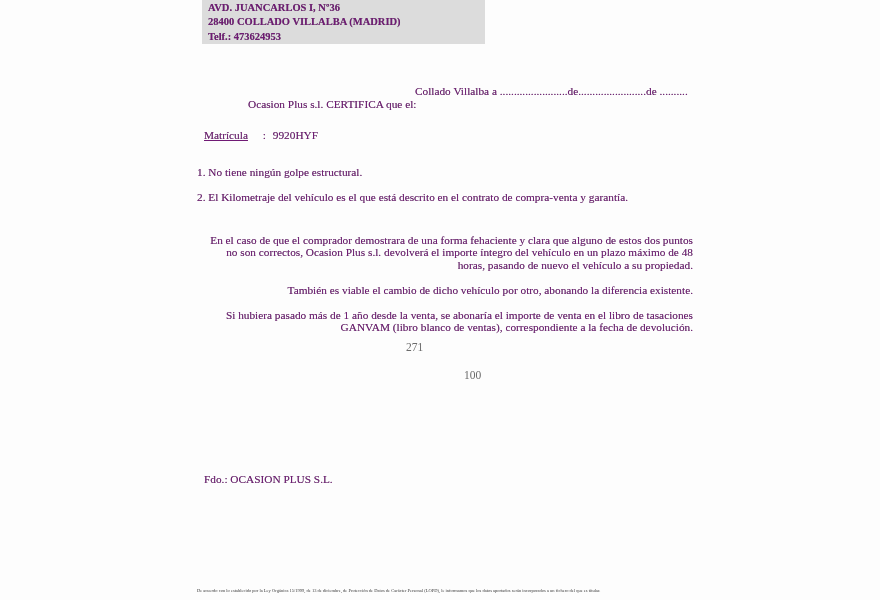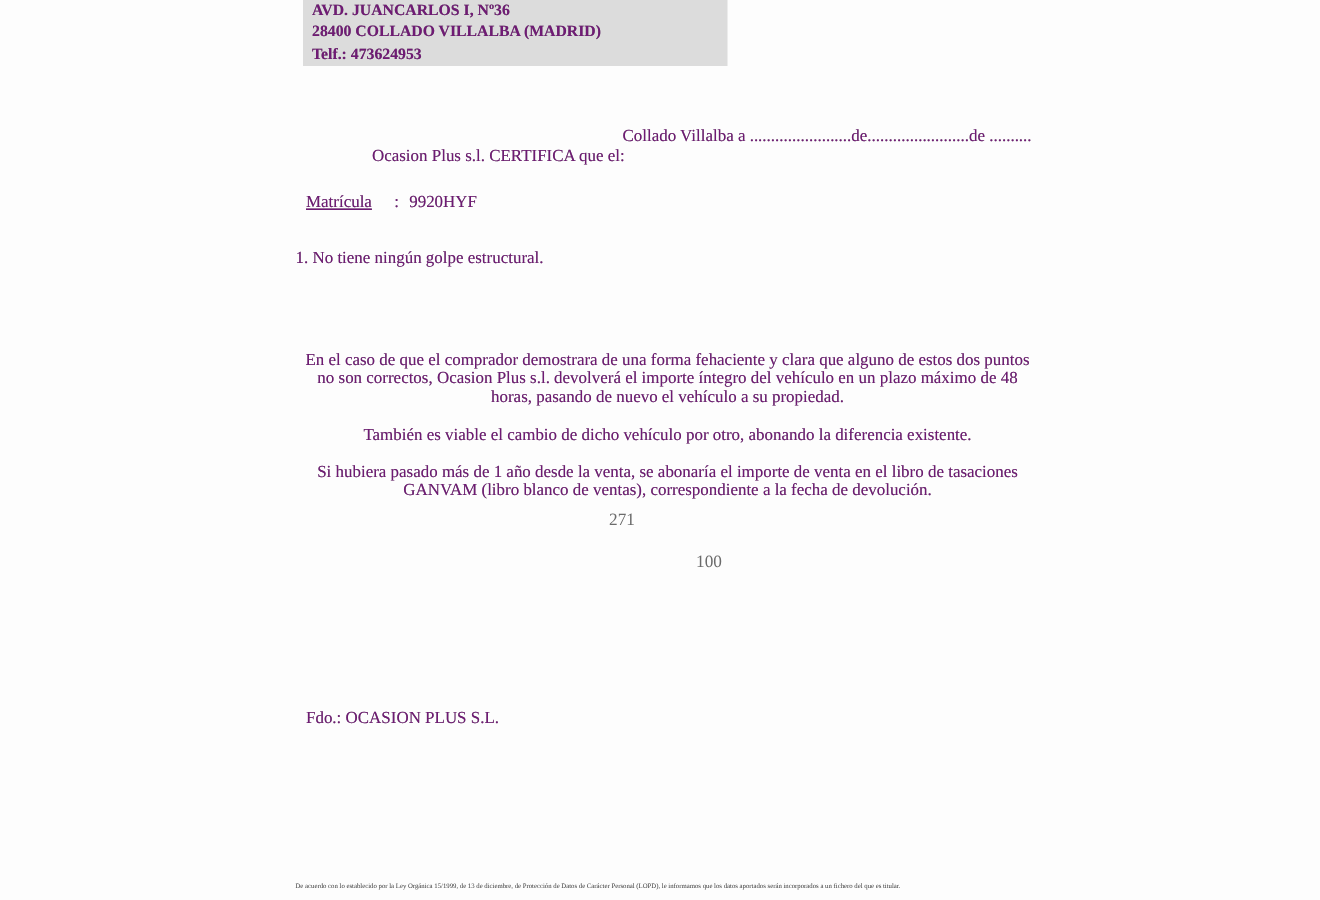--- a/index.html
+++ b/index.html
@@ -52,21 +52,21 @@
   .row-plate   { top: 129px; }
   .point { position: absolute; left: 197px; font-size: 11.3px; white-space: nowrap; }
   .point-1 { top: 166px; }
   .point-2 { top: 191px; }
   .para {
     position: absolute;
     left: 197px;
     width: 496px;
     font-size: 11.3px;
     line-height: 12.4px;
-    text-align: center;
+    text-align: right;
   }
   .para-1 { top: 234px; }
   .para-2 { top: 284px; }
   .para-3 { top: 309px; }
   .overlay-num {
     position: absolute;
     font-family: Liberation Serif, serif;
     font-size: 11.5px;
     color: #6b6b6b;
     text-shadow: none;
@@ -108,20 +108,21 @@
   <div class="certify-line doc-text">Ocasion Plus s.l. CERTIFICA que el:</div>
 
 
   <div class="kv-row row-plate doc-text">
     <span class="kv-label">Matrícula</span>
     <span class="kv-colon">:</span>
     <span>9920HYF</span>
   </div>
 
   <div class="point point-1 doc-text">1. No tiene ningún golpe estructural.</div>
+  <div class="point point-2 doc-text">2. El Kilometraje del vehículo es el que está descrito en el contrato de compra-venta y garantía.</div>
 
   <div class="para para-1 doc-text">En el caso de que el comprador demostrara de una forma fehaciente y clara que alguno de estos dos puntos no son correctos, Ocasion Plus s.l. devolverá el importe íntegro del vehículo en un plazo máximo de 48 horas, pasando de nuevo el vehículo a su propiedad.</div>
   <div class="para para-2 doc-text">También es viable el cambio de dicho vehículo por otro, abonando la diferencia existente.</div>
   <div class="para para-3 doc-text">Si hubiera pasado más de 1 año desde la venta, se abonaría el importe de venta en el libro de tasaciones GANVAM (libro blanco de ventas), correspondiente a la fecha de devolución.</div>
 
   <div class="overlay-num overlay-num-1">271</div>
   <div class="overlay-num overlay-num-2">100</div>
 
   <div class="signature-line doc-text">Fdo.: OCASION PLUS S.L.</div>
 

